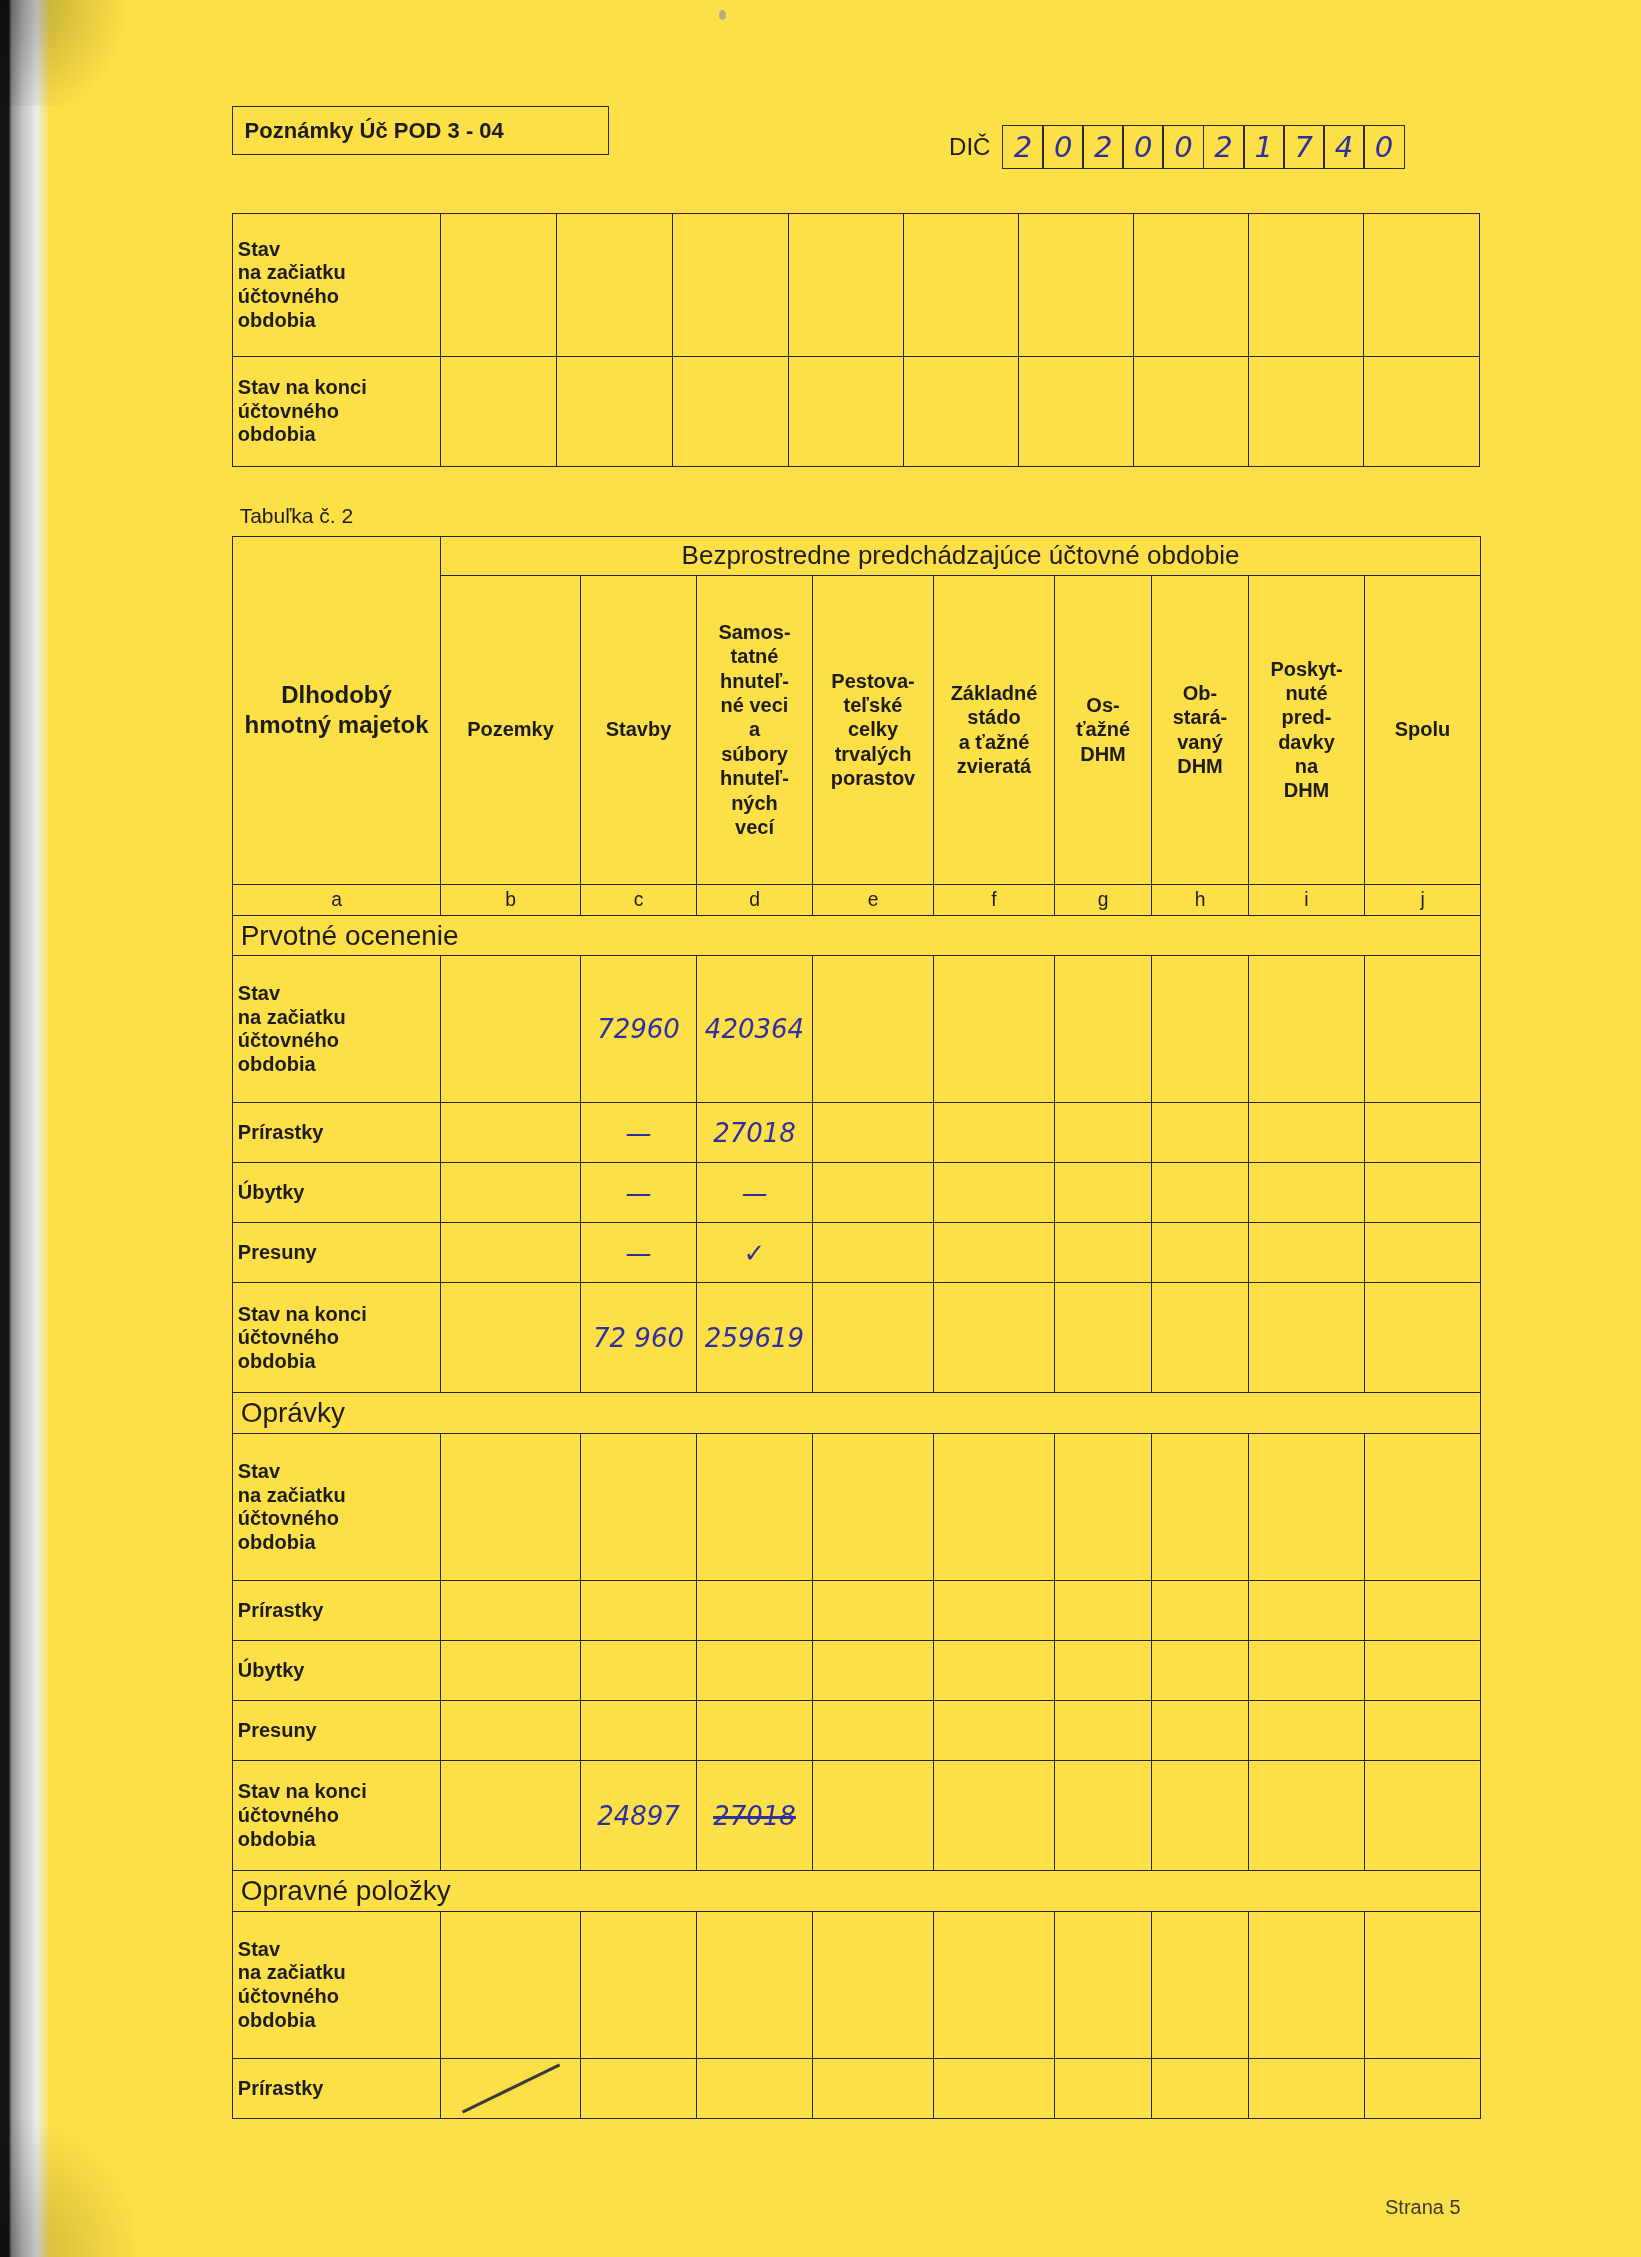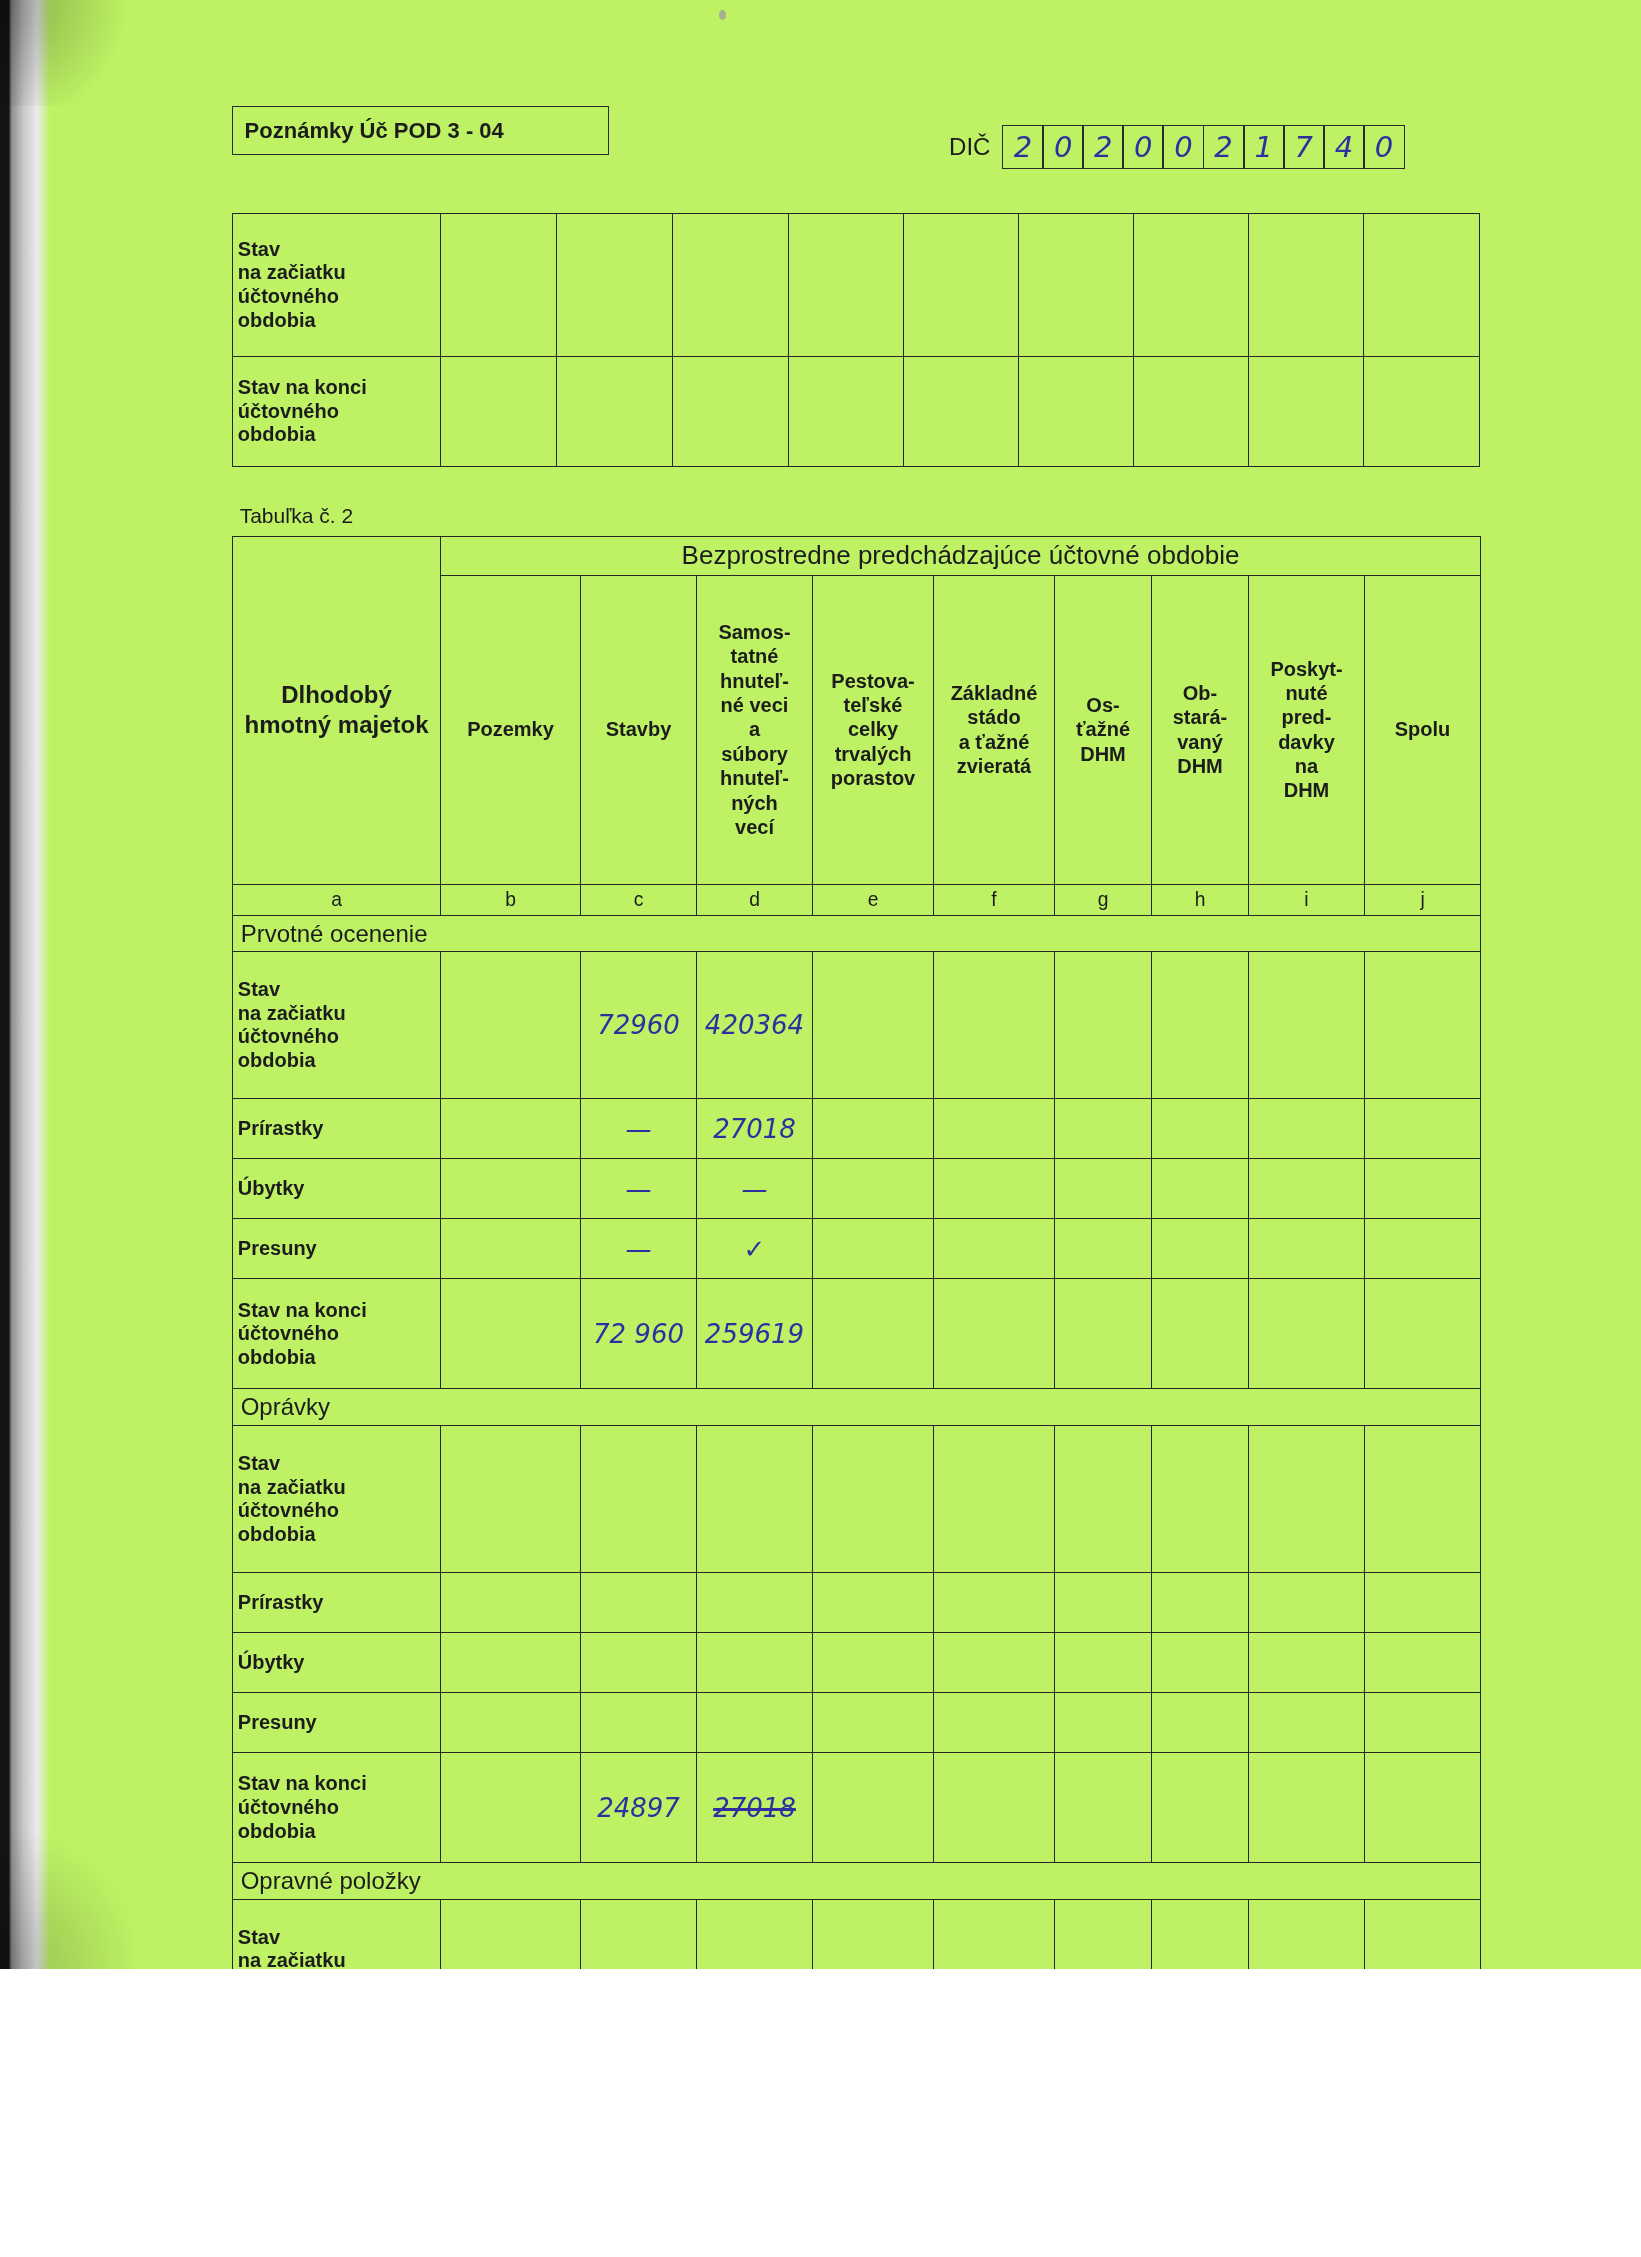--- a/index.html
+++ b/index.html
@@ -5,22 +5,22 @@
   * { box-sizing: border-box; }
   html,body { margin:0; padding:0; }
   body {
     font-family: "Liberation Sans", sans-serif;
     color: #1c1c1c;
     background: #ffffff;
   }
   .page {
     position: relative;
     width: 1641px;
-    height: 1969px;
-    background: #bef264;
+    height: 2257px;
+    background: #fde047;
     overflow: hidden;
   }
   
   .scan-left {
     position: absolute; left:0; top:0; bottom:0; width:50px;
     background: linear-gradient(90deg,#141414 0px,#141414 8.7px,#8f8f8f 11.6px,#c6c6c6 23px,#ececec 37px,rgba(255,255,255,0) 50px);
   }
   .scan-corner {
     position: absolute; left:0; top:0; width:145px; height:106px;
     background: radial-gradient(circle at 0 0, rgba(0,0,0,.30), rgba(0,0,0,0) 72%);
@@ -88,21 +88,21 @@
   .col-a-head {
     font-weight:bold; text-align:center; font-size:24px;
     white-space:pre-line; line-height:1.25;
   }
   .colhead-row td { height:309px; }
   .colhead {
     font-weight:bold; text-align:center; font-size:20px; line-height:1.22;
     white-space:pre-line; padding:5.8px 1.9px;
   }
   .letters td { height:31px; text-align:center; font-size:19.3px; }
-  .section td { font-size:24px; padding:3.9px 7.7px; height:35px; }
+  .section td { font-size:28px; padding:3.9px 7.7px; height:35px; }
   tr.tall td { height:147px; }
   tr.short td { height:60px; }
   tr.endrow td { height:110px; }
   .val { text-align:center; }
 
   .footer {
     margin-top:77px; text-align:right; padding-right:17.4px;
     font-size:20px; color:#3a3a3a;
   }
 </style>

